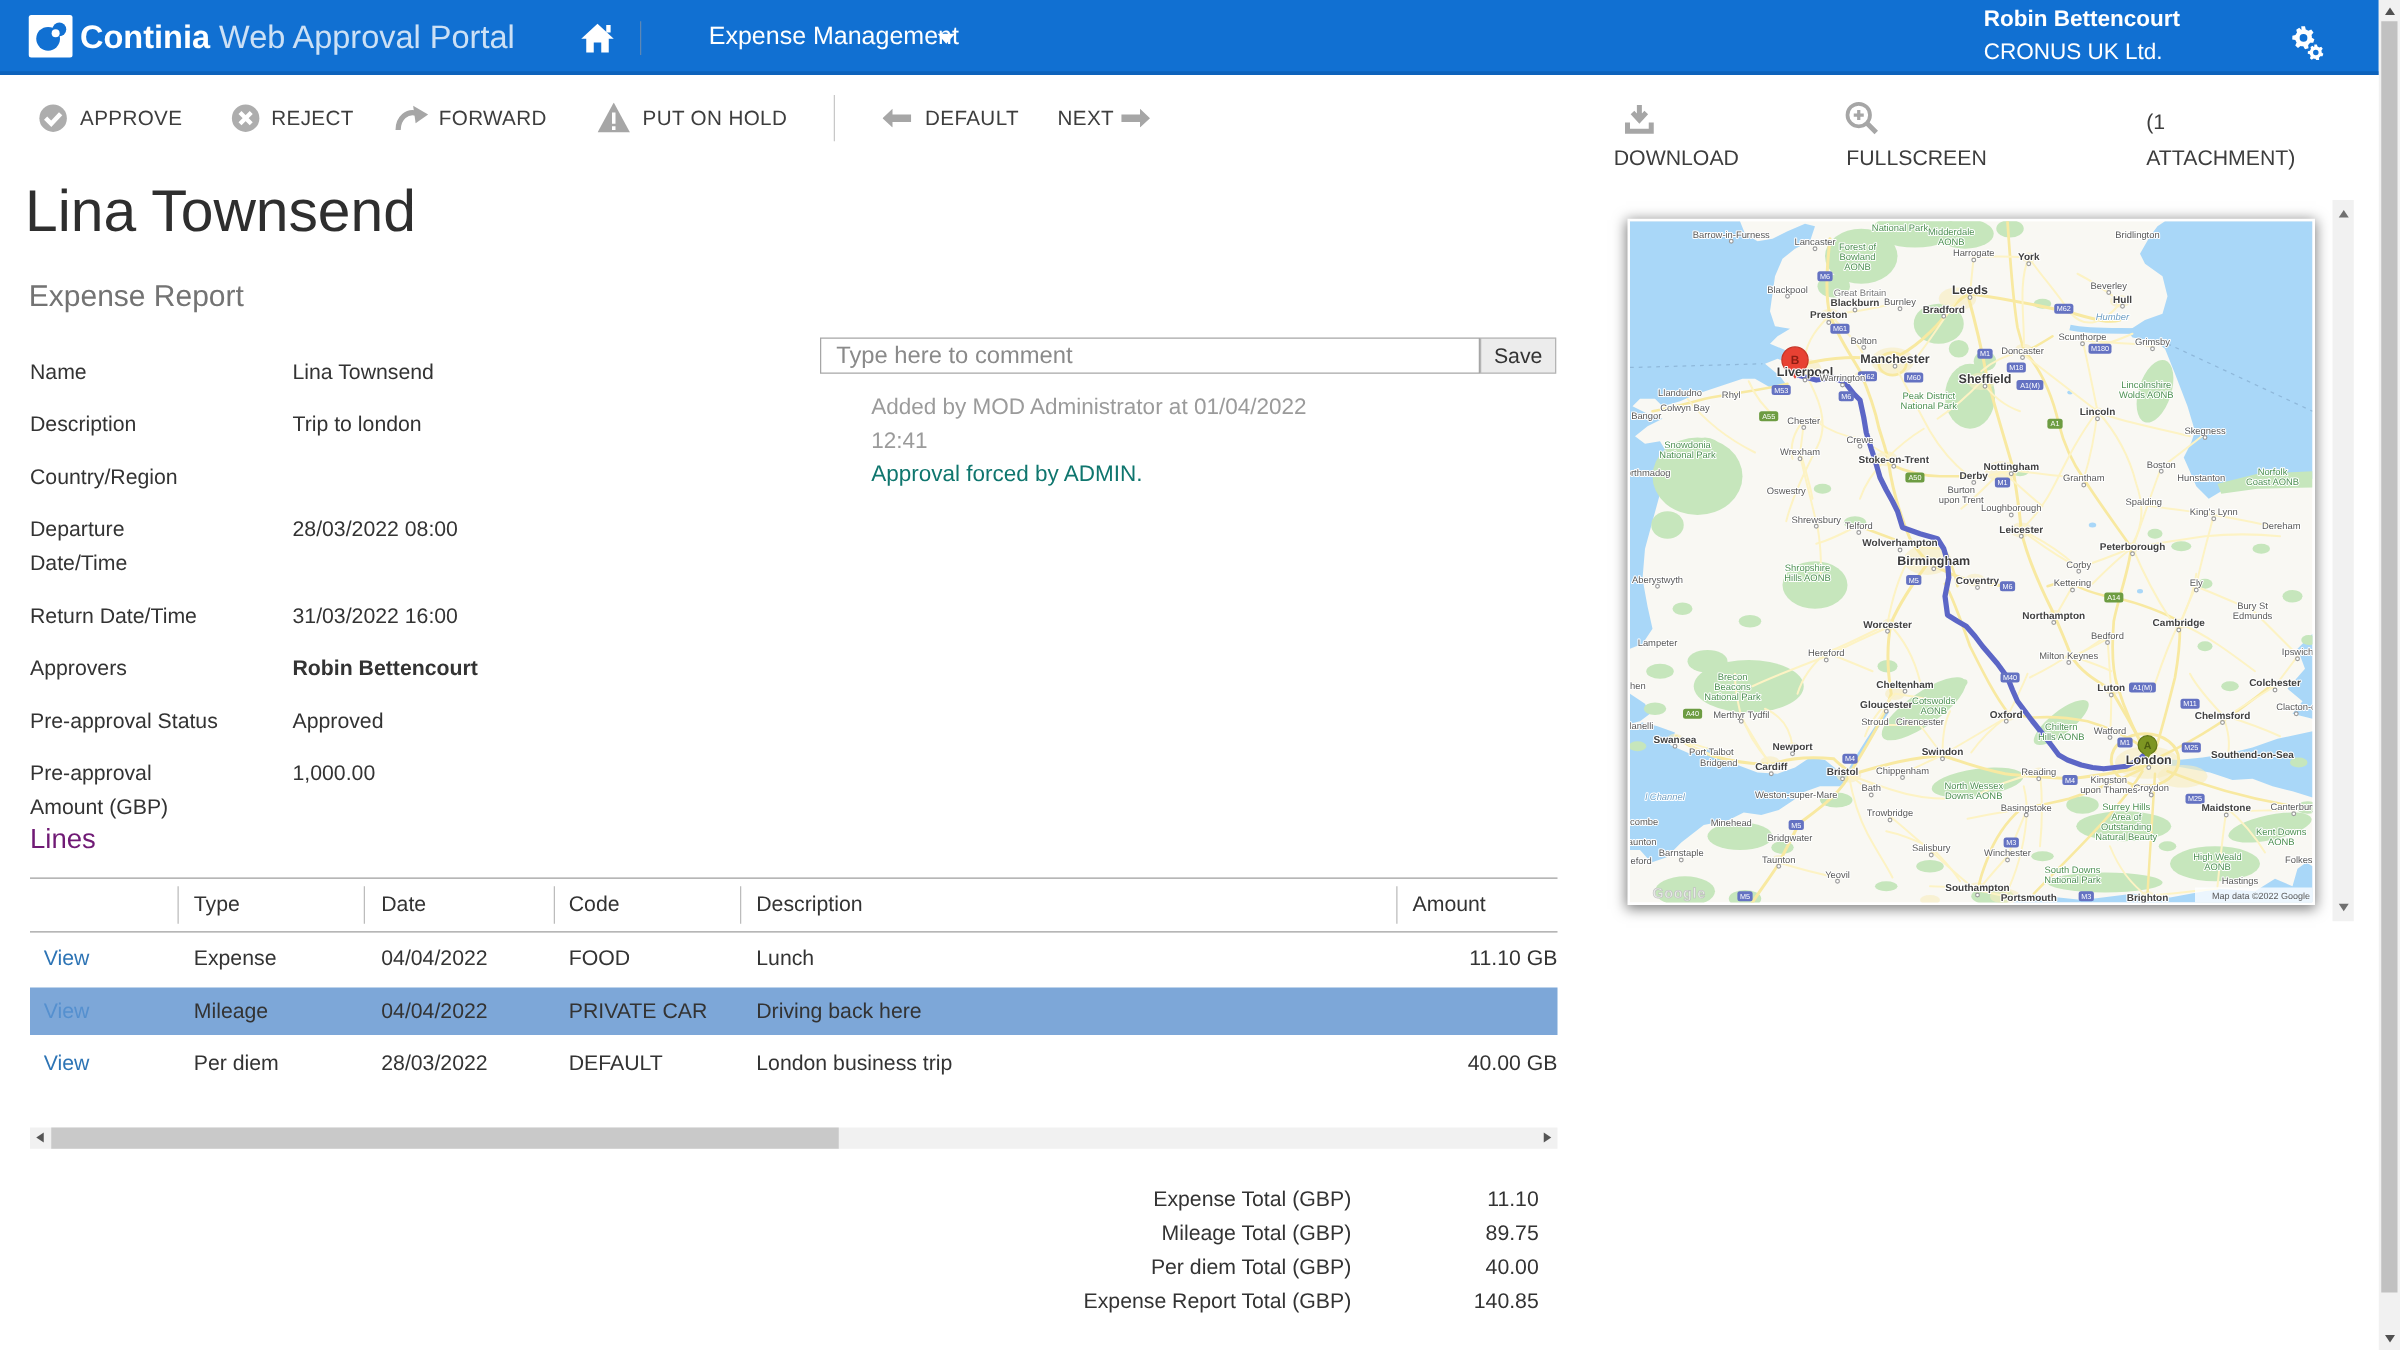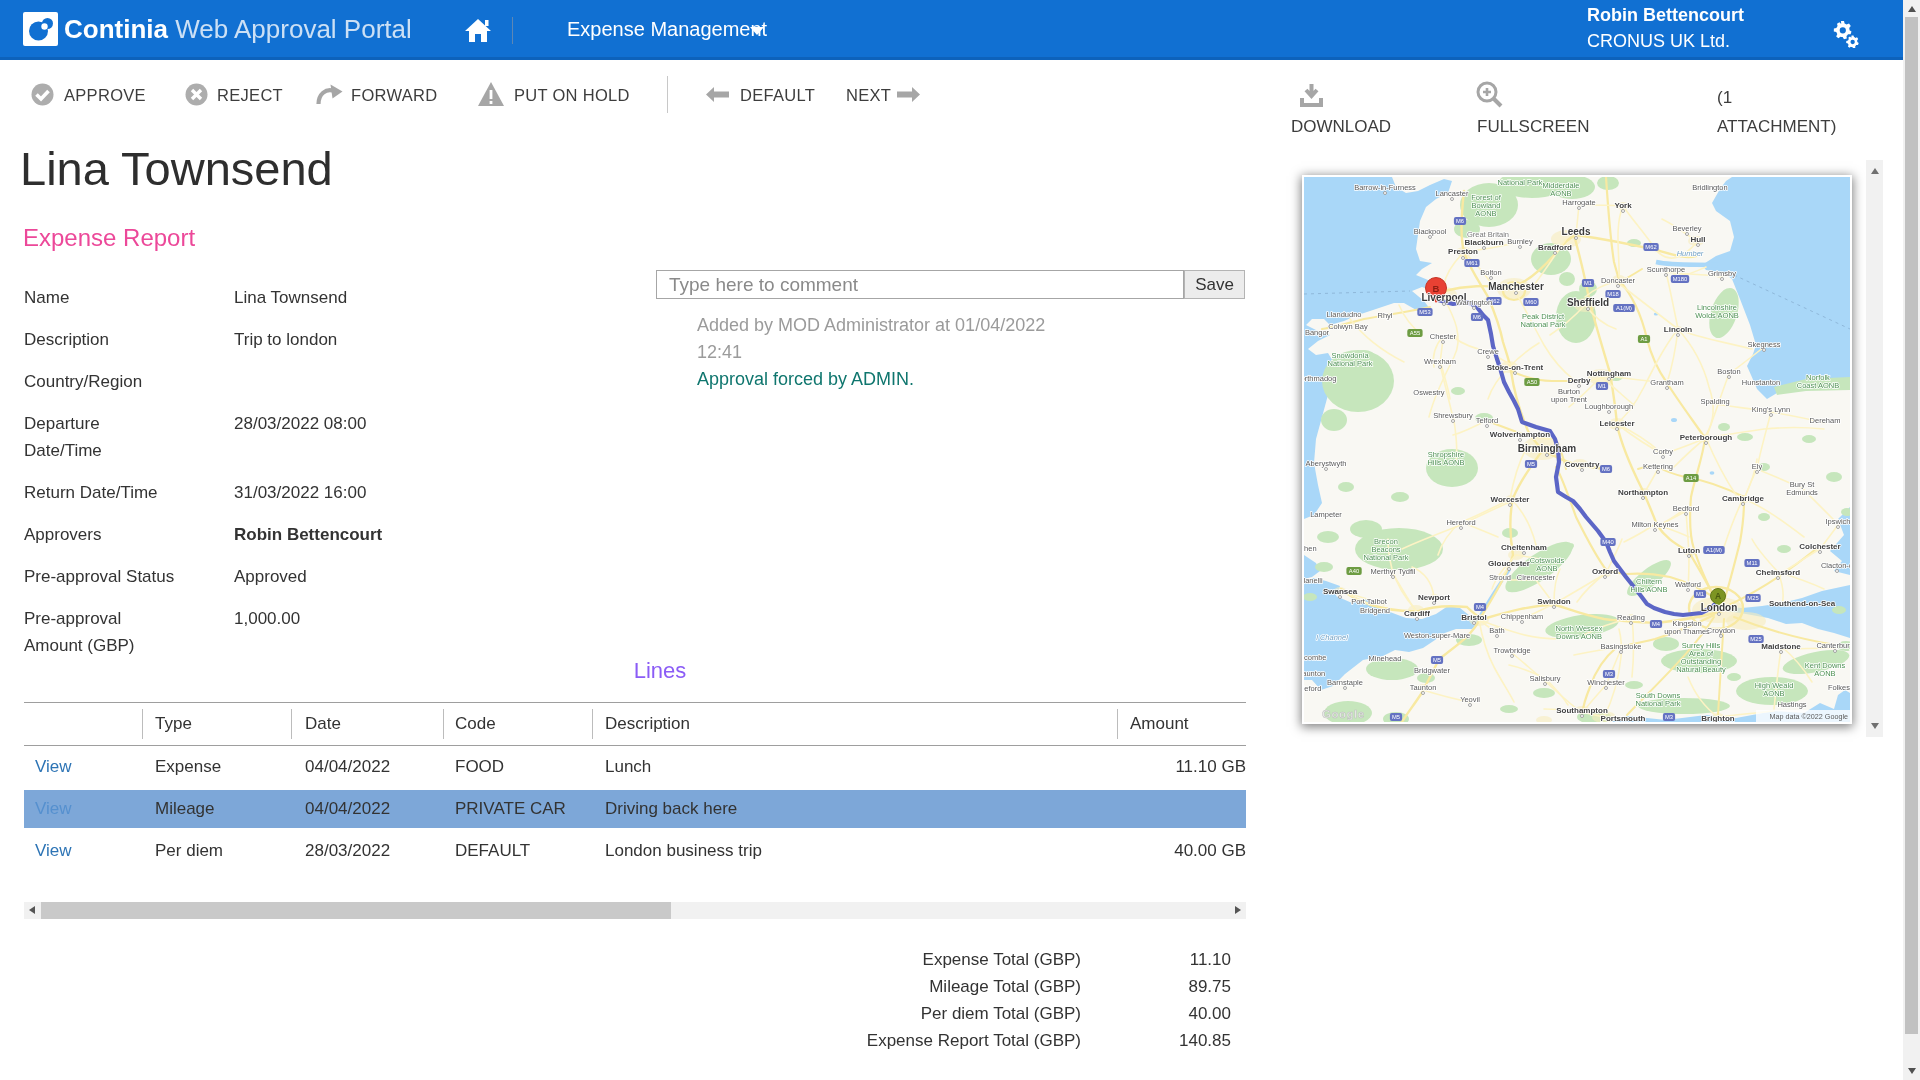--- a/index.html
+++ b/index.html
@@ -20,34 +20,34 @@
   #usr2 { position:absolute; left:1587px; top:31px; font-size:18px; color:#fff; }
 
   
   .tbtxt { position:absolute; top:86px; font-size:16.5px; color:#3d3d3d; letter-spacing:0.3px; }
   .tbico { position:absolute; }
   #tbdiv { position:absolute; left:667px; top:76px; width:1px; height:37px; background:#c8c8c8; }
   .ricotxt { position:absolute; font-size:17px; color:#3d3d3d; }
 
   
   #h1 { position:absolute; left:20px; top:141px; font-size:47px; color:#2e2e2e; font-weight:400; }
-  #h2 { position:absolute; left:23px; top:224px; font-size:24px; color:#ec4899; }
+  #h2 { position:absolute; left:23px; top:224px; font-size:24px; color:#737373; }
   .lbl { position:absolute; left:24px; font-size:17px; color:#333; line-height:27px; }
   .val { position:absolute; left:234px; font-size:17px; color:#333; line-height:27px; }
 
   
   #cmtbox { position:absolute; left:656px; top:270px; width:528px; height:29px;
     border:1px solid #a6a6a6; font-size:19px; color:#8a8a8a; line-height:27px; padding-left:12px; background:#fff; }
   #savebtn { position:absolute; left:1184px; top:270px; width:61px; height:29px;
     background:#ececec; border:1px solid #b4b4b4; font-size:17px; color:#333; text-align:center; line-height:27px; }
   .cmtg { position:absolute; left:697px; font-size:18px; color:#9b9b9b; }
   .cmtd { position:absolute; left:697px; font-size:18px; color:#0f766e; }
 
   
-  #linesttl { position:absolute; left:24px; top:658px; width:1272px; text-align:center; font-size:22px; color:#8b5cf6; }
+  #linesttl { position:absolute; left:24px; top:658px; width:1272px; font-size:22px; color:#701a75; }
   .hline { position:absolute; background:#9e9e9e; height:1px; }
   .vtick { position:absolute; background:#bcbcbc; width:1px; top:709px; height:30px; }
   .th { position:absolute; top:714px; font-size:17px; color:#333; }
   .td { position:absolute; font-size:17px; color:#333; }
   .link { color:#2d74b5; }
   #selrow { position:absolute; left:24px; top:790px; width:1222px; height:38px; background:#7da7d8; }
 
   
   #hsb { position:absolute; left:24px; top:902px; width:1222px; height:17px; background:#f1f1f1; }
   #hsbthumb { position:absolute; left:17px; top:0; width:630px; height:17px; background:#c9c9c9; }

